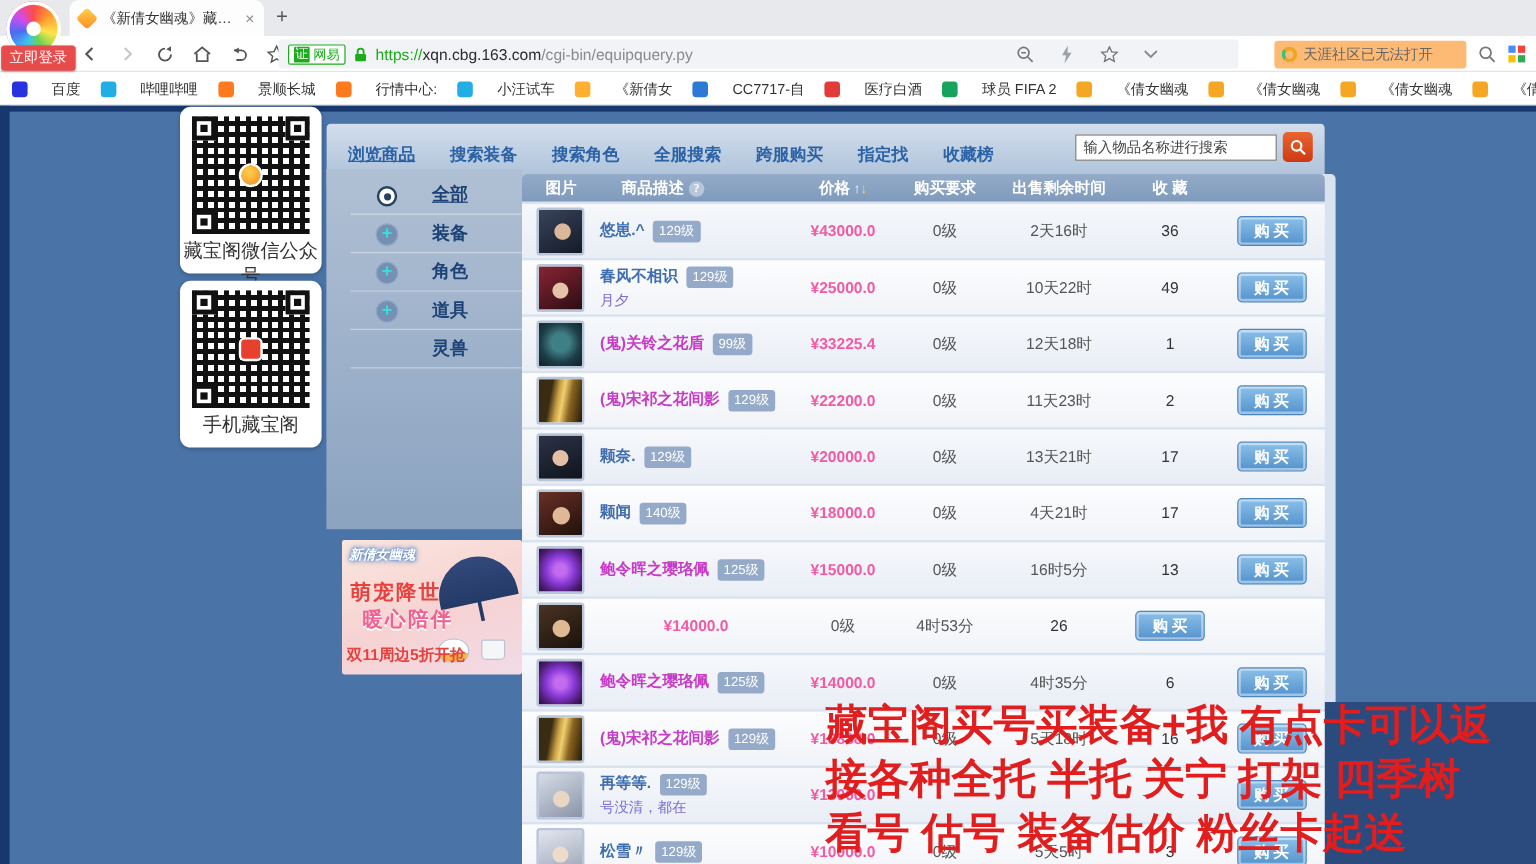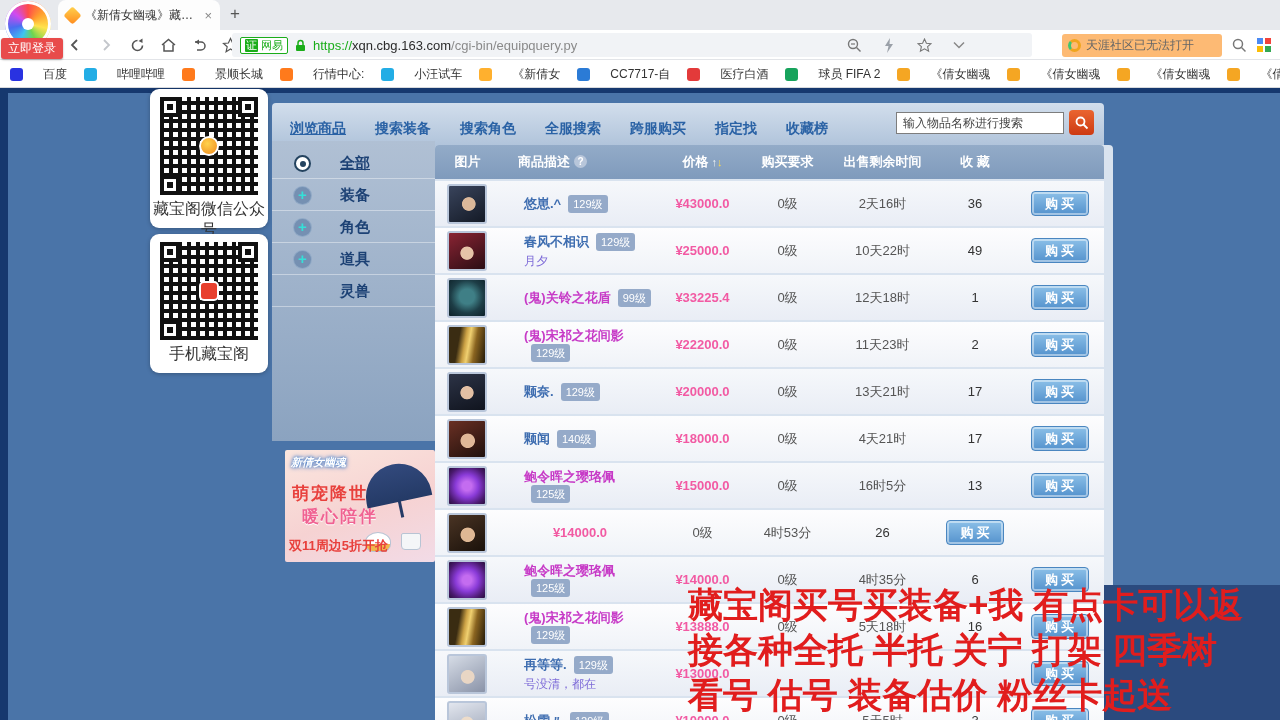--- a/index.html
+++ b/index.html
@@ -63,63 +63,63 @@
   .navband{position:absolute;left:272px;top:15px;width:832px;height:53px;border-radius:4px 4px 0 0;
       background:linear-gradient(#d2deec,#a9bed7);border-bottom:1px solid #8fa6c4;display:flex;align-items:center;padding-left:18px;gap:29px;}
   .navlink{font-size:14px;font-weight:bold;color:#2a62a5;text-decoration:none;white-space:nowrap;}
   .navlink.active{text-decoration:underline;}
   .band-search{position:absolute;right:10px;top:7px;display:flex;align-items:center;gap:5px;}
   .band-search input{width:168px;height:22px;border:1px solid #7d7d7d;background:#fff;font-size:12px;padding:0 6px;color:#333;font-family:inherit;}
   .band-search input::placeholder{color:#444;}
   .sbtn{width:25px;height:25px;border:none;border-radius:4px;background:linear-gradient(#ea6530,#cd3a12);display:flex;align-items:center;justify-content:center;}
 
   .catside{position:absolute;left:272px;top:53px;width:163px;height:300px;background:linear-gradient(#b0c0d4,#8ba3c0);padding-top:6px;}
-  .cat{position:relative;height:32px;line-height:32px;padding-left:68px;border-bottom:1px solid rgba(255,255,255,.4);}
+  .cat{position:relative;height:32px;line-height:32px;padding-left:68px;border-bottom:1px solid rgba(255,255,255,.4);margin-left:20px;}
   .cat-label{font-size:15px;font-weight:bold;color:#1d4275;font-family:"Liberation Serif","DejaVu Serif",serif;}
   .cat.active .cat-label{text-decoration:underline;}
   .cat-ic{position:absolute;left:22px;top:8px;width:17px;height:17px;border-radius:50%;}
   .cat-ic.radio{border:2px solid #24435f;background:#fff;}
   .cat-ic.radio::after{content:"";position:absolute;left:3.5px;top:3.5px;width:6px;height:6px;border-radius:50%;background:#24435f;}
   .cat-ic.plus{background:#7590b2;color:#35e0d8;font-size:15px;font-weight:bold;text-align:center;line-height:16px;box-shadow:0 0 0 1px #90a9c6;}
 
   .ad{position:absolute;left:285px;top:362px;width:150px;height:112px;border-radius:2px;overflow:hidden;
       background:linear-gradient(160deg,#fbe6de,#f6d2d2 55%,#f2dbe7);}
   .ad-logo{position:absolute;left:6px;top:5px;font-size:11px;font-style:italic;font-weight:bold;color:#fff;text-shadow:0 0 3px #3a77c8,0 0 5px #3a77c8;}
   .ad-l1{position:absolute;left:7px;top:32px;font-size:17px;font-weight:bold;color:#e8403c;letter-spacing:2px;}
   .ad-l2{position:absolute;left:17px;top:55px;font-size:17px;font-weight:bold;color:#f06292;letter-spacing:2px;text-shadow:0 1px 0 #fff;}
   .ad-l3{position:absolute;left:4px;top:87px;font-size:13px;font-weight:bold;color:#e8403c;}
   .ad-umb{position:absolute;right:6px;top:14px;width:66px;height:38px;border-radius:66px 66px 0 0;background:linear-gradient(#32497c,#243a66);transform:rotate(-12deg);}
   .ad-umb::after{content:"";position:absolute;left:31px;top:36px;width:3px;height:18px;background:#243a66;}
   .ad-mug{position:absolute;width:20px;height:17px;background:#f4f6f8;border:1px solid #b8c4d4;border-radius:2px 2px 4px 4px;}
   .ad-mug.m1{right:14px;bottom:12px;}
   .ad-mug.m2{right:44px;bottom:10px;width:26px;height:20px;border-radius:50% 50% 8px 8px;background:linear-gradient(#fff 60%,#f0b64d 60%);}
 
   .tablewrap{position:absolute;left:435px;top:57px;width:678px;background:#d9e3ef;padding-right:9px;border-radius:4px 4px 0 0;}
-  .thead{display:grid;grid-template-columns:65px 160px 85px 85px 105px 80px 89px;height:34px;align-items:center;background:linear-gradient(#93abc8,#7f9abc);border-radius:4px 4px 0 0;color:#fff;font-size:13px;font-weight:bold;}
+  .thead{display:grid;grid-template-columns:65px 160px 85px 85px 105px 80px 89px;height:23px;align-items:center;background:linear-gradient(#93abc8,#7f9abc);border-radius:4px 4px 0 0;color:#fff;font-size:13px;font-weight:bold;font-family:Liberation Serif, serif;}
   .thead .hc{text-align:center;white-space:nowrap;}
   .thead .hc.left{text-align:left;padding-left:18px;}
   .helpdot{display:inline-block;width:13px;height:13px;border-radius:50%;background:#b8c6da;color:#fff;font-size:10px;line-height:13px;text-align:center;margin-left:4px;vertical-align:1px;}
   .sorts{font-size:11px;margin-left:3px;}
   .sorts .up{color:#f0f4f8;} .sorts .dn{color:#ffd84d;}
   .tbody{display:flex;flex-direction:column;gap:2px;padding-top:2px;}
   .trow{display:grid;grid-template-columns:65px 160px 85px 85px 105px 80px 89px;min-height:45px;align-items:center;}
   .trow.odd{background:linear-gradient(#f6f8fb,#e9edf5);}
   .trow.even{background:linear-gradient(#fdfdfe,#f0f3f8);}
   .thumb{width:40px;height:40px;border:2px solid #b9c6da;border-radius:3px;margin-left:12px;}
   .th-face-dark{background:radial-gradient(circle at 55% 50%,#dbb89a 0 24%,transparent 27%),linear-gradient(150deg,#39445c,#141a26);}
   .th-face-dark2{background:radial-gradient(circle at 50% 52%,#e3c0a4 0 24%,transparent 27%),linear-gradient(160deg,#2c3346,#10141e);}
   .th-face-red{background:radial-gradient(circle at 50% 56%,#e6c3a8 0 23%,transparent 26%),linear-gradient(150deg,#8a2433,#2a0d14);}
   .th-shield{background:radial-gradient(circle at 50% 46%,#3f7f86 0 28%,#1d3d46 62%,#0e2129);}
   .th-robe{background:linear-gradient(100deg,#3a2c12 0 28%,#caa044 44%,#f0d070 54%,#8a6420 70%,#241a08);}
   .th-crystal{background:radial-gradient(circle at 50% 50%,#c46cf0 0 18%,#8a3bd8 45%,#4a1a6e 78%,#2a0f3e);}
   .th-face-male{background:radial-gradient(circle at 52% 55%,#e0b898 0 25%,transparent 28%),linear-gradient(150deg,#6a3024,#20100c);}
   .th-face-brown{background:radial-gradient(circle at 52% 55%,#dfb894 0 25%,transparent 28%),linear-gradient(150deg,#4a3424,#1a110a);}
   .th-face-white{background:radial-gradient(circle at 52% 58%,#e9d6c4 0 23%,transparent 26%),linear-gradient(150deg,#d6dce6,#8a93a8);}
   .th-face-white2{background:radial-gradient(circle at 50% 56%,#eddcca 0 23%,transparent 26%),linear-gradient(160deg,#e2e6ee,#9aa3b6);}
-  .dcell{line-height:16px;margin-left:24px;}
+  .dcell{line-height:16px;}
   .iname{font-size:13px;font-weight:bold;}
   .iname.bluename{color:#3e6db0;}
   .iname.magenta{color:#c73bc7;}
   .lvl{display:inline-block;background:#95aac9;border-radius:3px;color:#fff;font-size:11px;font-weight:normal;padding:1px 5px;margin-left:7px;}
   .isub{font-size:12px;color:#7e6bd8;margin-top:2px;}
   .cell{text-align:center;font-size:13px;color:#555;}
   .cell.price{color:#f25aa3;font-weight:bold;}
   .cell.fav{color:#333;}
   .buybtn{width:58px;height:25px;margin:0 auto;border:1px solid #4a86c0;border-radius:4px;color:#fff;font-size:13px;font-weight:bold;letter-spacing:3px;padding-left:3px;
       background:linear-gradient(#8cc0e8,#5492cd);box-shadow:0 0 0 2px rgba(255,255,255,.45) inset;display:block;}

